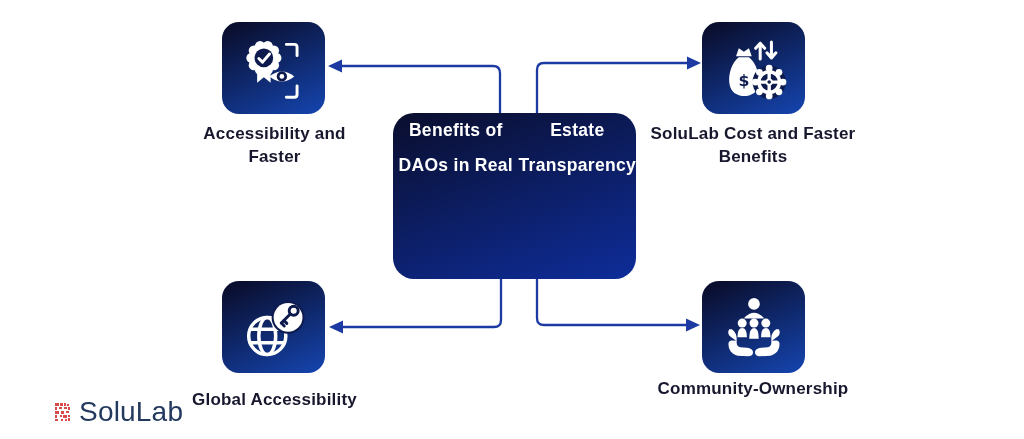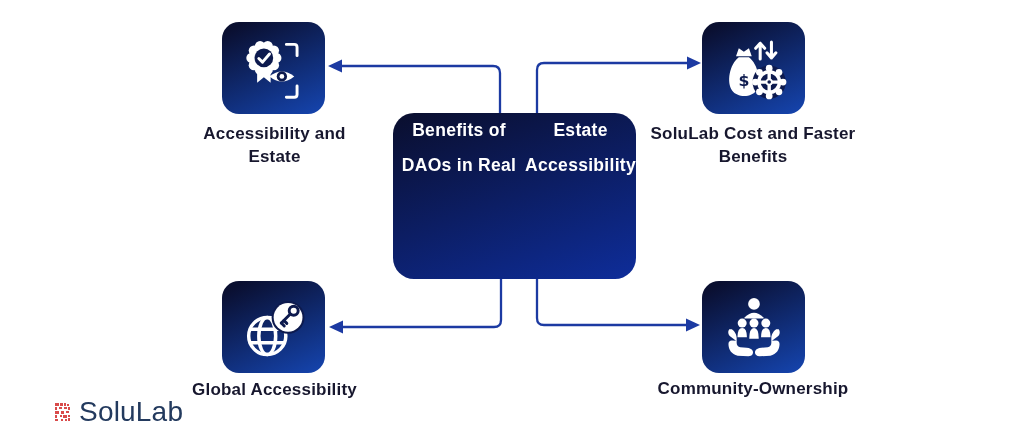--- a/index.html
+++ b/index.html
@@ -34,21 +34,21 @@
   .sq-tr{left:702px;top:22px;}
   .sq-bl{left:222px;top:281px;}
   .sq-br{left:702px;top:281px;}
   .node-label{
     position:absolute;text-align:center;
     font-size:17px;font-weight:700;line-height:23px;
     color:var(--label-text);letter-spacing:.2px;
   }
   .lab-tl{left:157px;top:122px;width:235px;}
   .lab-tr{left:628px;top:122px;width:250px;}
-  .lab-bl{left:157px;top:378px;width:235px;}
+  .lab-bl{left:157px;top:388px;width:235px;}
   .lab-br{left:628px;top:377px;width:250px;}
   .center-box{
     position:absolute;left:393px;top:113px;width:243px;height:166px;
     border-radius:21px;
     background:linear-gradient(160deg,var(--box-top) 0%,var(--box-bottom) 100%);
     display:flex;flex-direction:row;align-items:flex-start;justify-content:center;
     text-align:center;color:var(--box-text);
     font-size:17.5px;font-weight:700;letter-spacing:.3px;line-height:35px;
   }
   .ic-white{fill:#ffffff;}
@@ -83,21 +83,21 @@
       <polygon class="head" points="329,327 343,320.6 343,333.4"></polygon>
     </g>
     <g>
       <path class="wire" d="M537 278 L537 318 Q537 325 544 325 L687 325"></path>
       <polygon class="head" points="700,325 686,318.6 686,331.4"></polygon>
     </g>
   </svg>
 
   <div class="center-box">
     <div>Benefits of DAOs in Real</div>
-    <div>Estate Accessibility</div>
+    <div>Estate Transparency</div>
   </div>
 
   <div class="square sq-tl">
     <svg viewBox="0 0 64 64">
       <polygon class="ic-white" points="17,31 29,31 29,45 23,40.2 17,45"></polygon>
       <g class="ic-white">
         <circle cx="34" cy="23" r="4.6"></circle>
           <circle cx="31.9" cy="29.5" r="4.6"></circle>
         <circle cx="26.4" cy="33.5" r="4.6"></circle>
           <circle cx="19.6" cy="33.5" r="4.6"></circle>
@@ -113,21 +113,21 @@
       <polyline class="stroke-w" stroke-width="2.6" points="18.5,23.5 21.8,26.8 28,19.5"></polyline>
       <path class="stroke-w" stroke-width="2.6" d="M43 11 L50 11 Q52.5 11 52.5 13.5 L52.5 21"></path>
       <path class="stroke-w" stroke-width="2.6" d="M52.5 48 L52.5 55.5 Q52.5 58 50 58 L43 58"></path>
       <path class="ic-white" d="M28 39.5 Q39 30.5 50 39.5 Q39 48.5 28 39.5 Z"></path>
       <circle class="hole" cx="39" cy="39.5" r="4.6"></circle>
       <circle class="ic-white" cx="39" cy="39.5" r="2.1"></circle>
     </svg>
   </div>
   <div class="node-label lab-tl">
     <div>Accessibility and</div>
-    <div>Estate</div>
+    <div>Faster</div>
   </div>
 
   <div class="square sq-tr">
     <svg viewBox="0 0 64 64">
       <path class="stroke-w" stroke-width="2.7" d="M37.5 24 L37.5 10 M33.5 14.5 L37.5 10 L41.5 14.5"></path>
       <path class="stroke-w" stroke-width="2.7" d="M47.5 9 L47.5 23 M43.5 18.5 L47.5 23 L51.5 18.5"></path>
       <polygon class="ic-white" points="16,21.5 30,21.5 27.5,14.5 23,17.5 18.5,14.5"></polygon>
       <path class="ic-white" d="M18.5 22.5 C10 29 7.5 45 12.5 52 C17 58.5 30 58.5 34 52 C38.5 45 36 29 27.5 22.5 Z"></path>
       <text x="23" y="48" text-anchor="middle" font-family="DejaVu Sans, sans-serif" font-size="14" font-weight="bold" class="hole">$</text>
       <circle class="hole" cx="45.5" cy="44.5" r="14.8"></circle>

